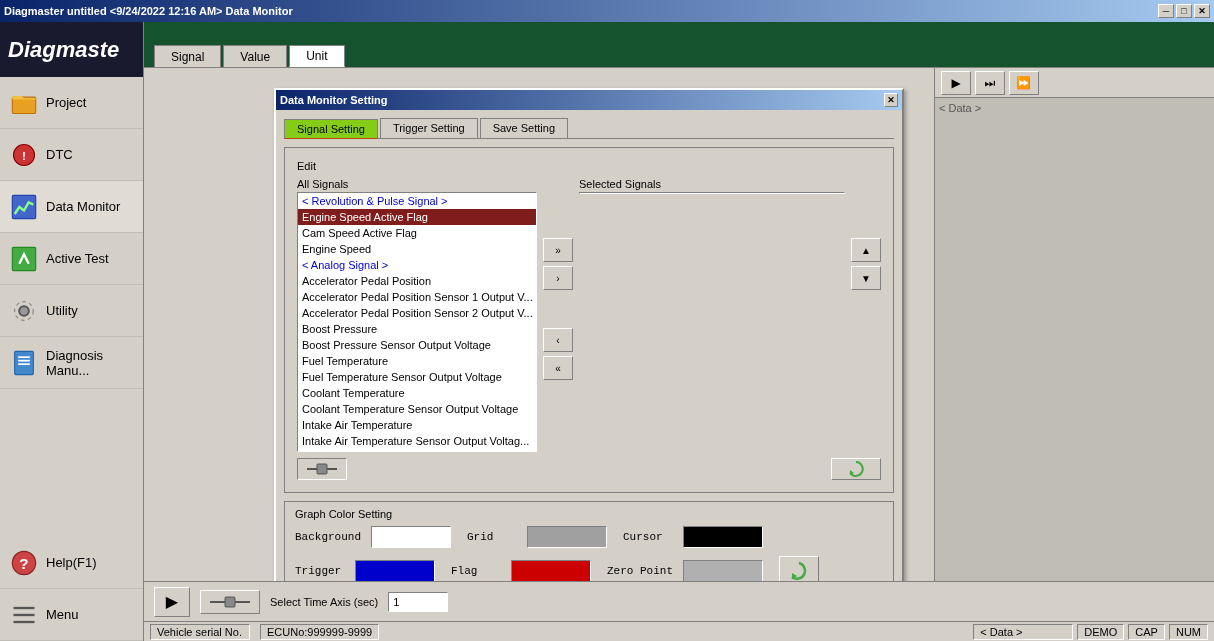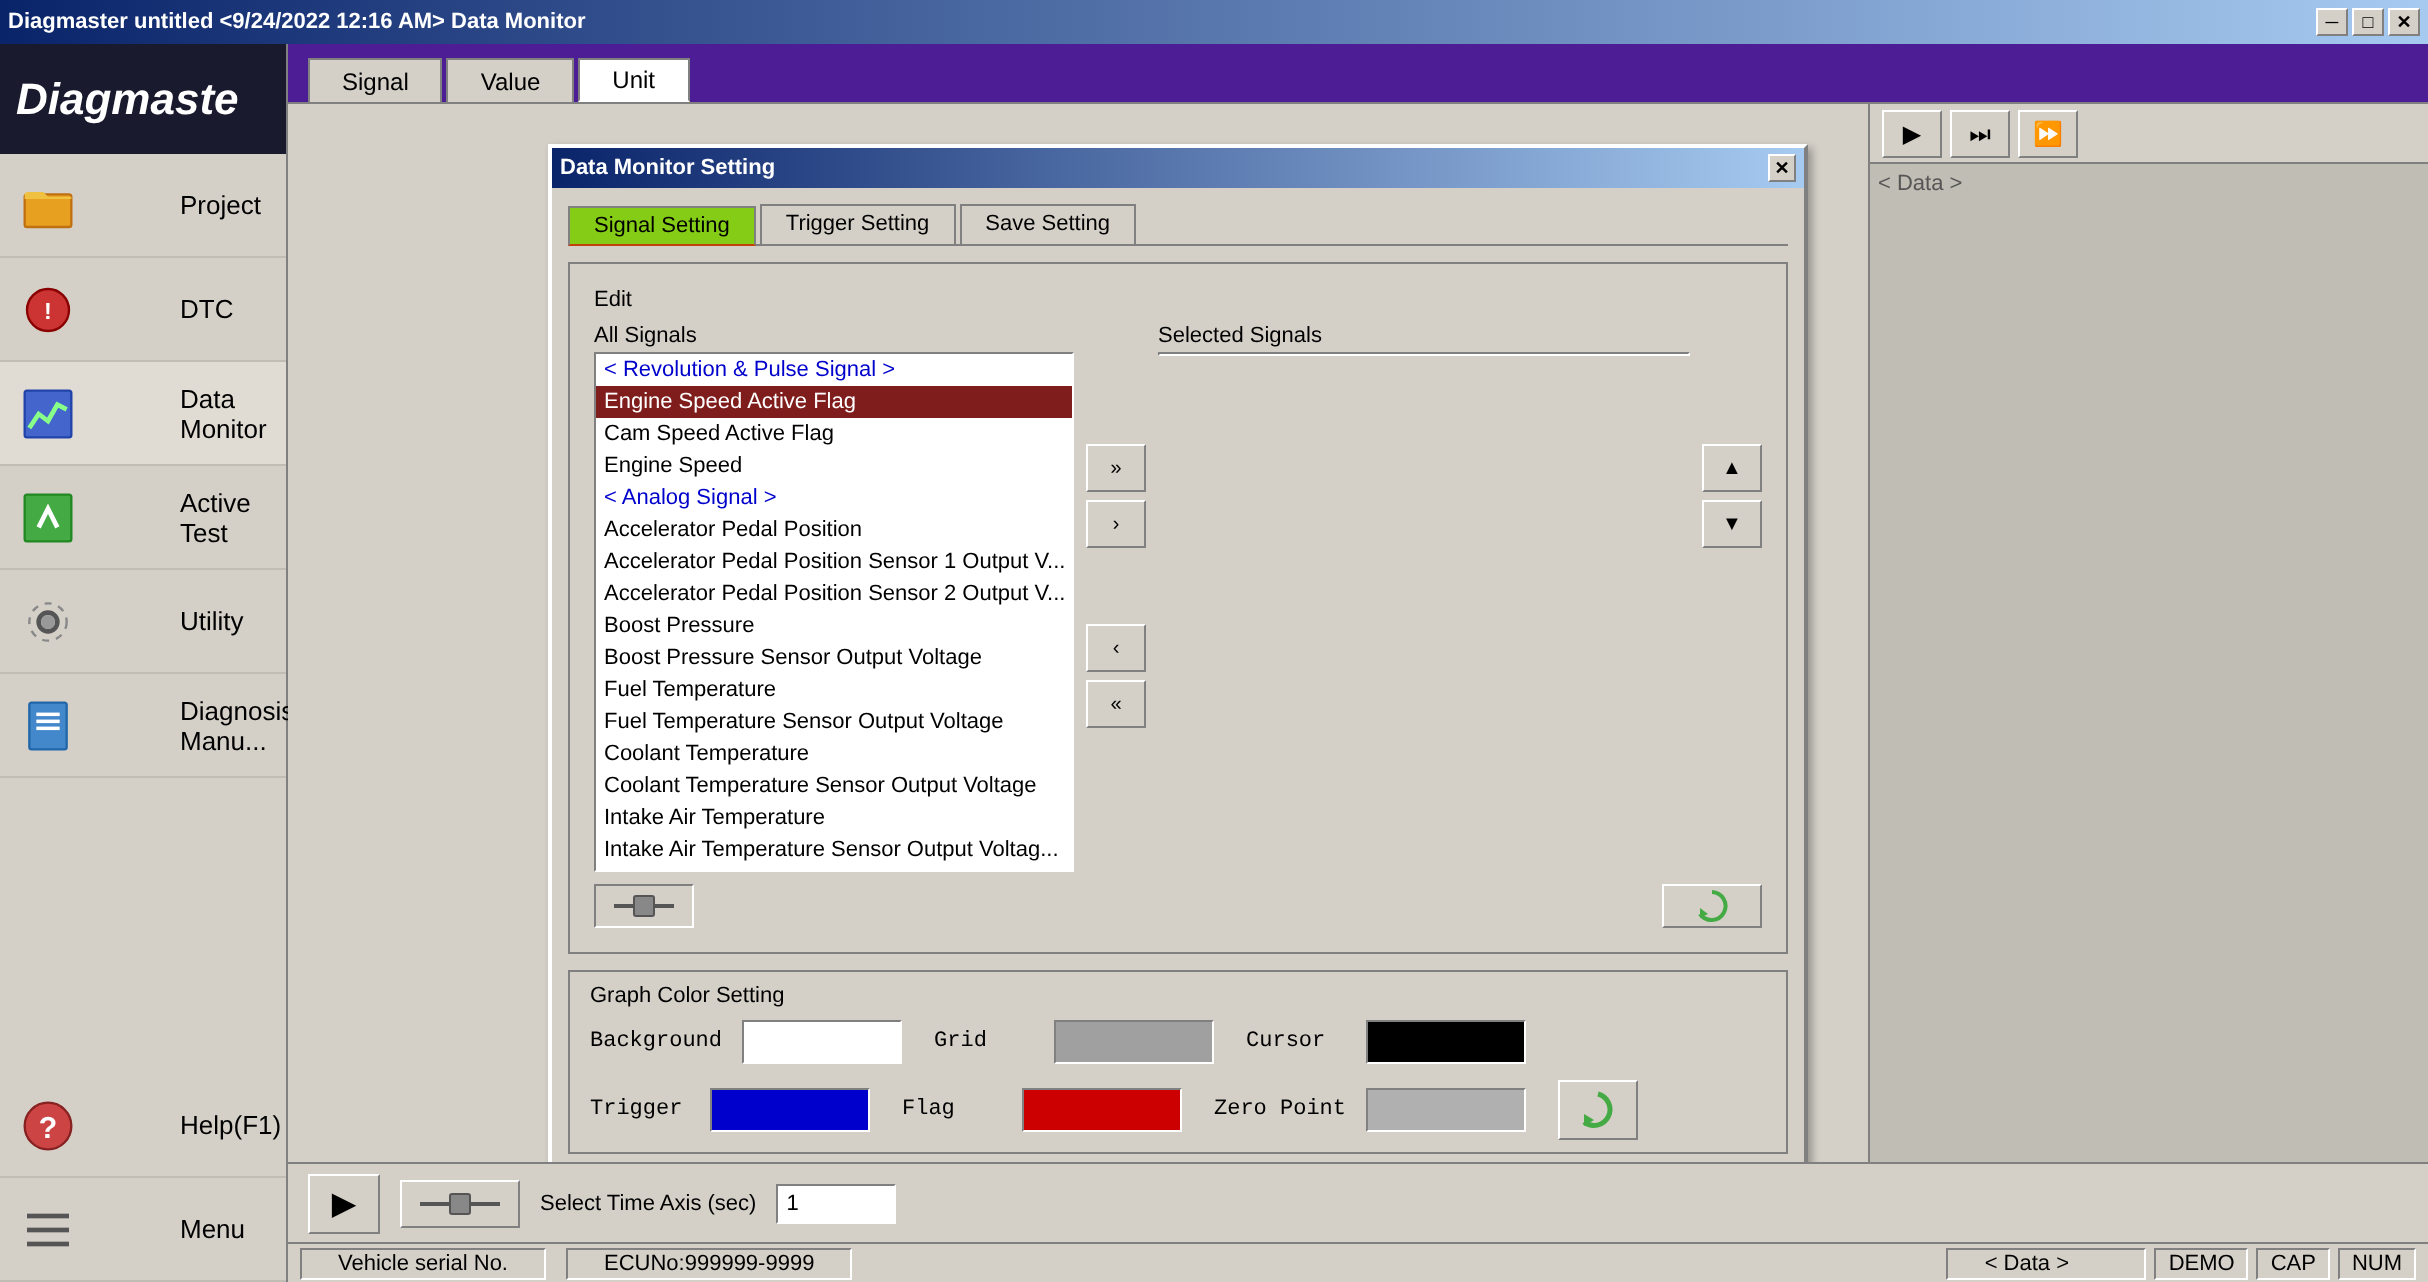--- a/index.html
+++ b/index.html
@@ -86,36 +86,35 @@
       width: 28px;
       height: 28px;
       flex-shrink: 0;
       display: flex;
       align-items: center;
       justify-content: center;
     }
     .sidebar-label {
       font-size: 13px;
       color: #000;
-      margin-left: 44px;
     }
 
     
     .content-area {
       flex: 1;
       background: #d4d0c8;
       display: flex;
       flex-direction: column;
       position: relative;
     }
 
     
     .top-tabs {
-      height: 30px;
-      background: #4c1d95;
+      height: 46px;
+      background: #14532d;
       display: flex;
       align-items: flex-end;
       padding-left: 10px;
       border-bottom: 1px solid #808080;
     }
     .top-tab {
       padding: 4px 16px;
       border: 1px solid #808080;
       border-bottom: none;
       background: #d4d0c8;
@@ -181,21 +180,21 @@
       border-top: 1px solid #808080;
       display: flex;
       align-items: center;
       padding: 0 6px;
       font-size: 11px;
       gap: 10px;
     }
     .status-section {
       border: 1px solid;
       border-color: #808080 #fff #fff #808080;
-      padding: 1px 18px;
+      padding: 1px 6px;
       min-width: 100px;
     }
     .status-right {
       margin-left: auto;
       display: flex;
       gap: 4px;
     }
     .status-badge {
       border: 1px solid;
       border-color: #808080 #fff #fff #808080;

